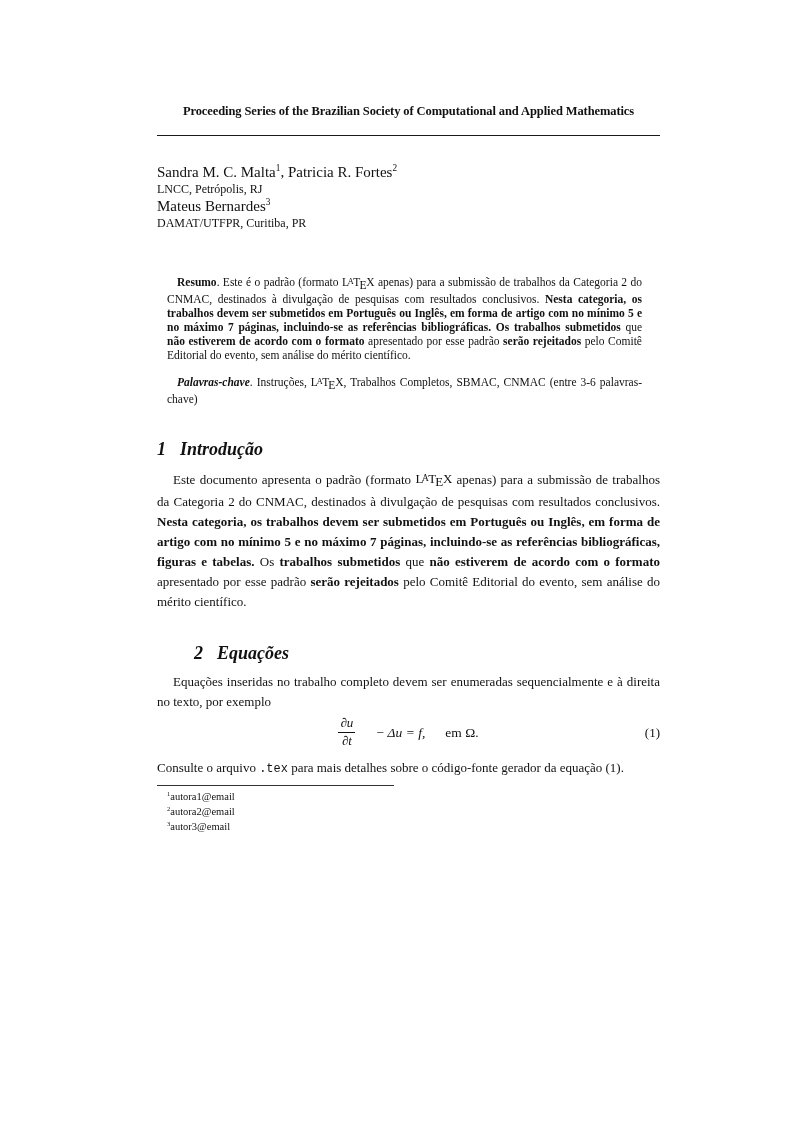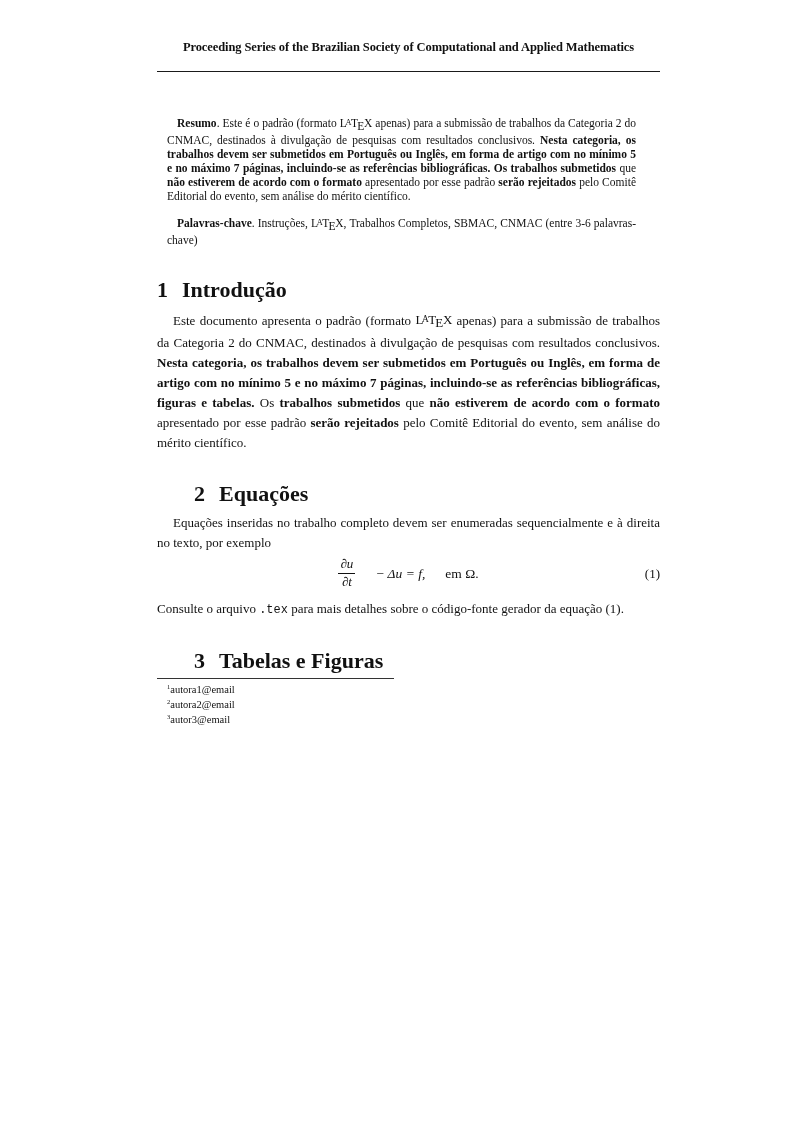--- a/index.html
+++ b/index.html
@@ -1,37 +1,37 @@
 <!DOCTYPE html>
 <html lang="pt"><head>
 <meta charset="utf-8">
 <style>
   html,body{margin:0;padding:0;background:#ffffff;}
   .page{
     width:728px;height:1123px;box-sizing:border-box;position:relative;overflow:hidden;
     background:#ffffff;color:#111111;
     font-family:"Liberation Serif","DejaVu Serif",serif;
-    padding:40px 68px 0 157px;
+    padding:104px 68px 0 157px;
   }
   .running-header{
     font-weight:bold;font-size:12.5px;line-height:15px;text-align:center;
     white-space:nowrap;letter-spacing:-0.1px;
   }
   .header-rule{border:0;border-top:1.6px solid #1a1a1a;margin:16px 0 0 0;}
   .paper-title{
     margin:44px 0 0 0;font-size:21px;font-weight:normal;line-height:31px;text-align:center;
   }
   .authors{margin-top:27px;}
   .author-name{font-size:15px;line-height:18px;}
   .author-affil{font-size:12px;line-height:16px;}
   sup{font-size:0.62em;line-height:0;}
-  .abstract{margin:44px 24px 0 10px;font-size:11.5px;line-height:14px;text-align:justify;}
+  .abstract{margin:44px 18px 0 10px;font-size:11.5px;line-height:14px;text-align:justify;}
   .abstract .resumo{text-indent:10px;margin:0;}
   .abstract .keywords{margin:13px 0 0 0;text-indent:10px;}
-  .section-heading{margin:32px 0 0 0;font-size:22px;font-weight:bold;line-height:22px;}
+  .section-heading{margin:32px 0 0 0;font-size:18px;font-weight:bold;line-height:22px;font-style:italic;}
   .section-heading.s2,.section-heading.s3{margin-top:30px;margin-left:37px;}
   .section-heading .sec-num{margin-right:14px;}
   .para{font-size:13px;line-height:20px;text-align:justify;margin:8px 0 0 0;}
   .para.indent{text-indent:16px;}
   .mono{font-family:"Liberation Mono","DejaVu Sans Mono",monospace;font-size:0.92em;}
   .equation{
     position:relative;margin:4px 0;height:34px;font-size:13.5px;
     display:flex;justify-content:center;align-items:center;
   }
   .frac{display:inline-flex;flex-direction:column;align-items:center;
@@ -51,24 +51,30 @@
 </style>
 </head>
 <body>
 
 <div class="page">
 
   <div class="running-header">Proceeding Series of the Brazilian Society of Computational and Applied Mathematics</div>
   <hr class="header-rule">
 
 
+  <div class="authors">
+    <div class="author-name"><span>Sandra M. C. Malta</span><sup>1</sup><span>, Patricia R. Fortes</span><sup>2</sup></div>
+    <div class="author-affil">LNCC, Petrópolis, RJ</div>
+    <div class="author-name"><span>Mateus Bernardes</span><sup>3</sup></div>
+    <div class="author-affil">DAMAT/UTFPR, Curitiba, PR</div>
+  </div>
 
   <div class="abstract">
     <p class="resumo"><span style="font-weight: bold;">Resumo</span><span>. Este é o padrão (formato </span><span class="lx"><span>L</span><span class="la">A</span><span>T</span><span class="le">E</span><span>X</span></span><span> apenas) para a submissão de trabalhos da Categoria 2 do CNMAC, destinados à divulgação de pesquisas com resultados conclusivos. </span><span style="font-weight: bold;">Nesta categoria, os trabalhos devem ser submetidos em Português ou Inglês, em forma de artigo com no mínimo 5 e no máximo 7 páginas, incluindo-se as referências bibliográficas. Os trabalhos submetidos</span><span> que </span><span style="font-weight: bold;">não estiverem de acordo com o formato</span><span> apresentado por esse padrão </span><span style="font-weight: bold;">serão rejeitados</span><span> pelo Comitê Editorial do evento, sem análise do mérito científico.</span></p>
-    <p class="keywords"><span style="font-weight: bold;">Palavras-chave</span><span>. Instruções, </span><span class="lx"><span>L</span><span class="la">A</span><span>T</span><span class="le">E</span><span>X</span></span><span>, Trabalhos Completos, SBMAC, CNMAC (entre 3-6 palavras-chave)</span></p>
+    <p class="keywords"><span style="font-weight: bold; font-style: italic;">Palavras-chave</span><span>. Instruções, </span><span class="lx"><span>L</span><span class="la">A</span><span>T</span><span class="le">E</span><span>X</span></span><span>, Trabalhos Completos, SBMAC, CNMAC (entre 3-6 palavras-chave)</span></p>
   </div>
 
   <h2 class="section-heading s1">
     <span class="sec-num">1</span><span>Introdução</span>
   </h2>
   <p class="para indent"><span>Este documento apresenta o padrão (formato </span><span class="lx"><span>L</span><span class="la">A</span><span>T</span><span class="le">E</span><span>X</span></span><span> apenas) para a submissão de trabalhos da Categoria 2 do CNMAC, destinados à divulgação de pesquisas com resultados conclusivos. </span><span style="font-weight: bold;">Nesta categoria, os trabalhos devem ser submetidos em Português ou Inglês, em forma de artigo com no mínimo 5 e no máximo 7 páginas, incluindo-se as referências bibliográficas, figuras e tabelas.</span><span> Os </span><span style="font-weight: bold;">trabalhos submetidos</span><span> que </span><span style="font-weight: bold;">não estiverem de acordo com o formato</span><span> apresentado por esse padrão </span><span style="font-weight: bold;">serão rejeitados</span><span> pelo Comitê Editorial do evento, sem análise do mérito científico.</span></p>
 
   <h2 class="section-heading s2">
     <span class="sec-num">2</span><span>Equações</span>
   </h2>
@@ -79,23 +85,20 @@
       <span class="num">∂u</span>
       <span class="den">∂t</span>
     </span>
     <span class="eq-body">− Δu = f,</span>
     <span class="eq-cond">em Ω.</span>
     <span class="eq-number">(1)</span>
   </div>
 
   <p class="para"><span>Consulte o arquivo </span><span class="mono">.tex</span><span> para mais detalhes sobre o código-fonte gerador da equação (1).</span></p>
 
-  <h2 class="section-heading s3">
-    <span class="sec-num">3</span><span>Tabelas e Figuras</span>
-  </h2>
 
   <hr class="footnote-rule">
   <div>
     <div class="footnote"><sup>1</sup><span>autora1@email</span></div>
     <div class="footnote"><sup>2</sup><span>autora2@email</span></div>
     <div class="footnote"><sup>3</sup><span>autor3@email</span></div>
   </div>
 
 </div>
 

